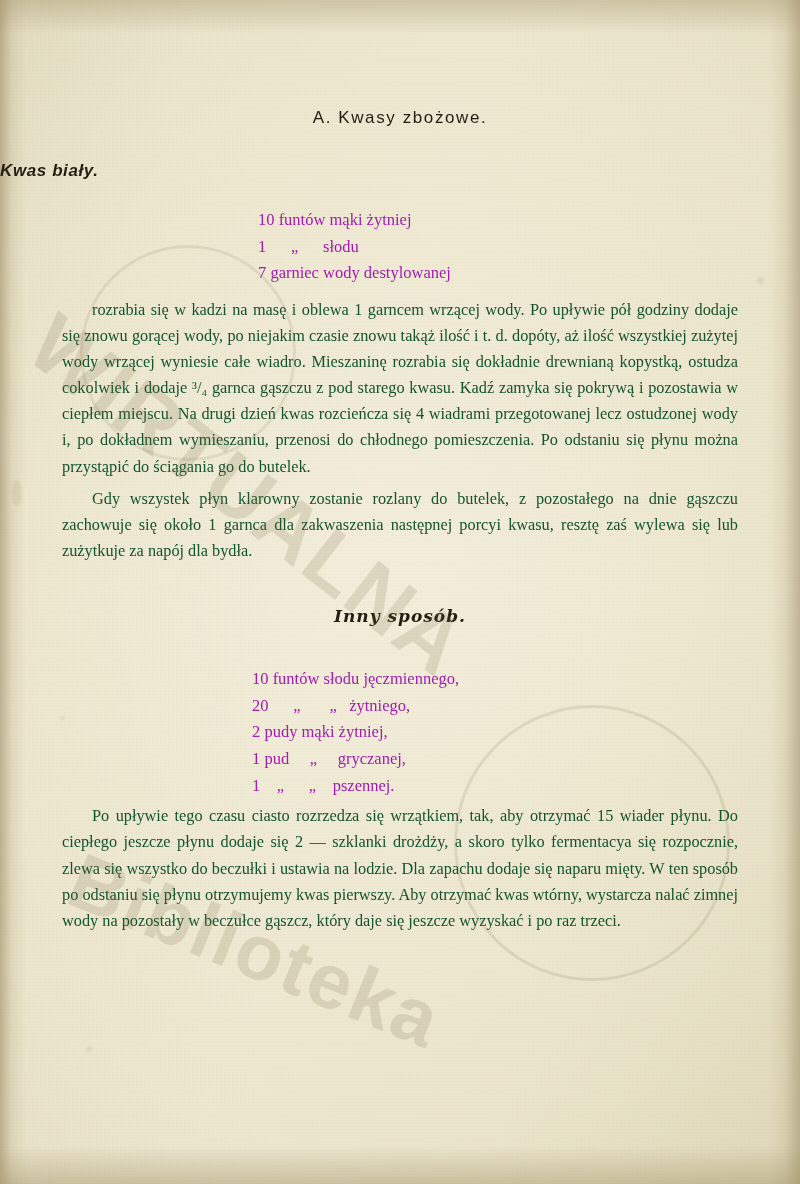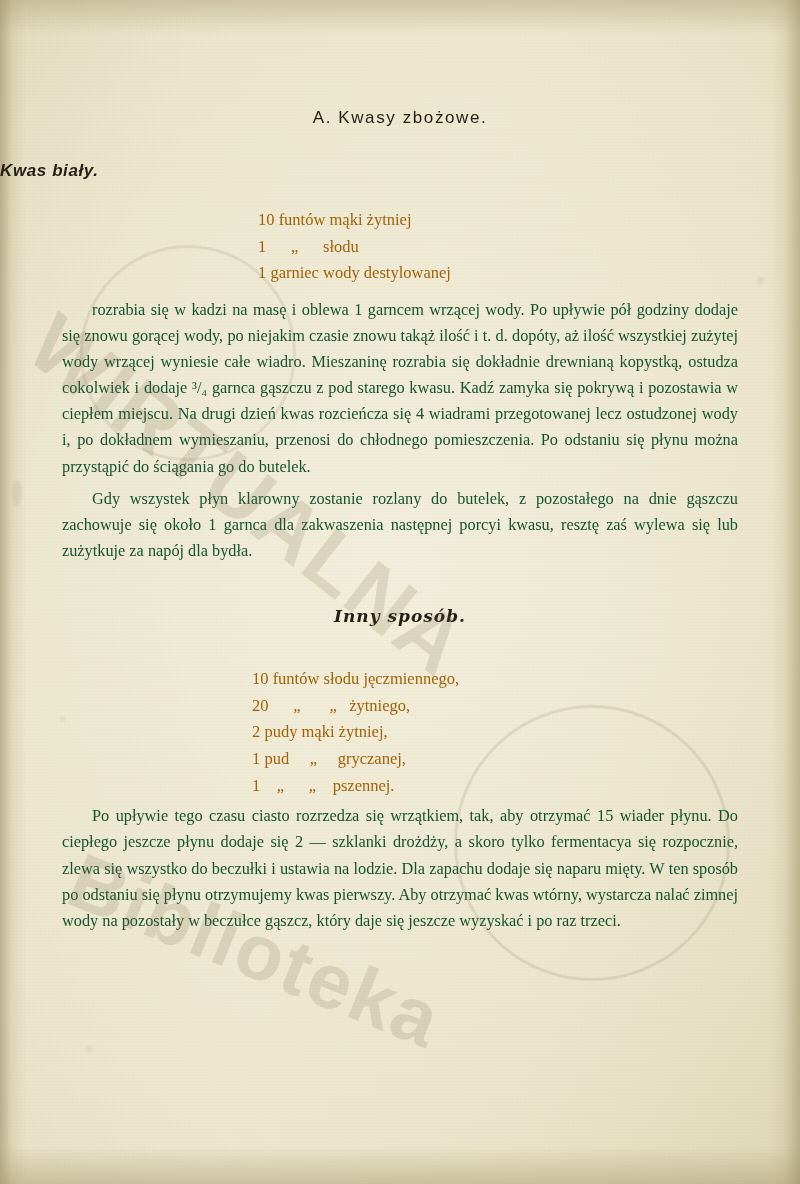--- a/index.html
+++ b/index.html
@@ -154,21 +154,21 @@
     letter-spacing: 1px;
     color: #241d13;
   }
 
   .ingredients {
     margin: 0;
     padding: 0;
     list-style: none;
     font-size: 16.5px;
     line-height: 1.62;
-    color: #a16207;
+    color: #a21caf;
   }
   .ing-1 { padding-top: 26px; }
   .ing-2 { padding-top: 28px; }
   .ingredients li {
     white-space: pre;
     font-family: "Liberation Serif", serif;
   }
   .ing-1 li { padding-left: 258px; }
   .ing-2 li { padding-left: 252px; font-family: Liberation Serif, serif; }
 
@@ -213,21 +213,21 @@
 
 <div class="content">
 
   <h1 class="section-title">A.  Kwasy zbożowe.</h1>
 
   <h2 class="recipe-title">Kwas biały.</h2>
 
   <ul class="ingredients ing-1">
     <li>10 funtów mąki żytniej</li>
     <li>1      „      słodu</li>
-    <li>1 garniec wody destylowanej</li>
+    <li>7 garniec wody destylowanej</li>
   </ul>
 
   <div class="block-1">
     <p class="body first indent">rozrabia się w kadzi na masę i oblewa 1 garncem wrzącej wody. Po upływie pół godziny dodaje się znowu gorącej wody, po niejakim czasie znowu takąż ilość i t. d. dopóty, aż ilość wszystkiej zużytej wody wrzącej wyniesie całe wiadro. Mieszaninę rozrabia się dokładnie drewnianą kopystką, ostudza cokolwiek i dodaje ³/₄ garnca gąszczu z pod starego kwasu. Kadź zamyka się pokrywą i pozostawia w ciepłem miejscu. Na drugi dzień kwas rozcieńcza się 4 wiadrami przegotowanej lecz ostudzonej wody i, po dokładnem wymieszaniu, przenosi do chłodnego pomieszczenia. Po odstaniu się płynu można przystąpić do ściągania go do butelek.</p>
   </div>
   <div class="block-2">
     <p class="body indent">Gdy wszystek płyn klarowny zostanie rozlany do butelek, z pozostałego na dnie gąszczu zachowuje się około 1 garnca dla zakwaszenia następnej porcyi kwasu, resztę zaś wylewa się lub zużytkuje za napój dla bydła.</p>
   </div>
 
   <h2 class="recipe-title-script">Inny sposób.</h2>

